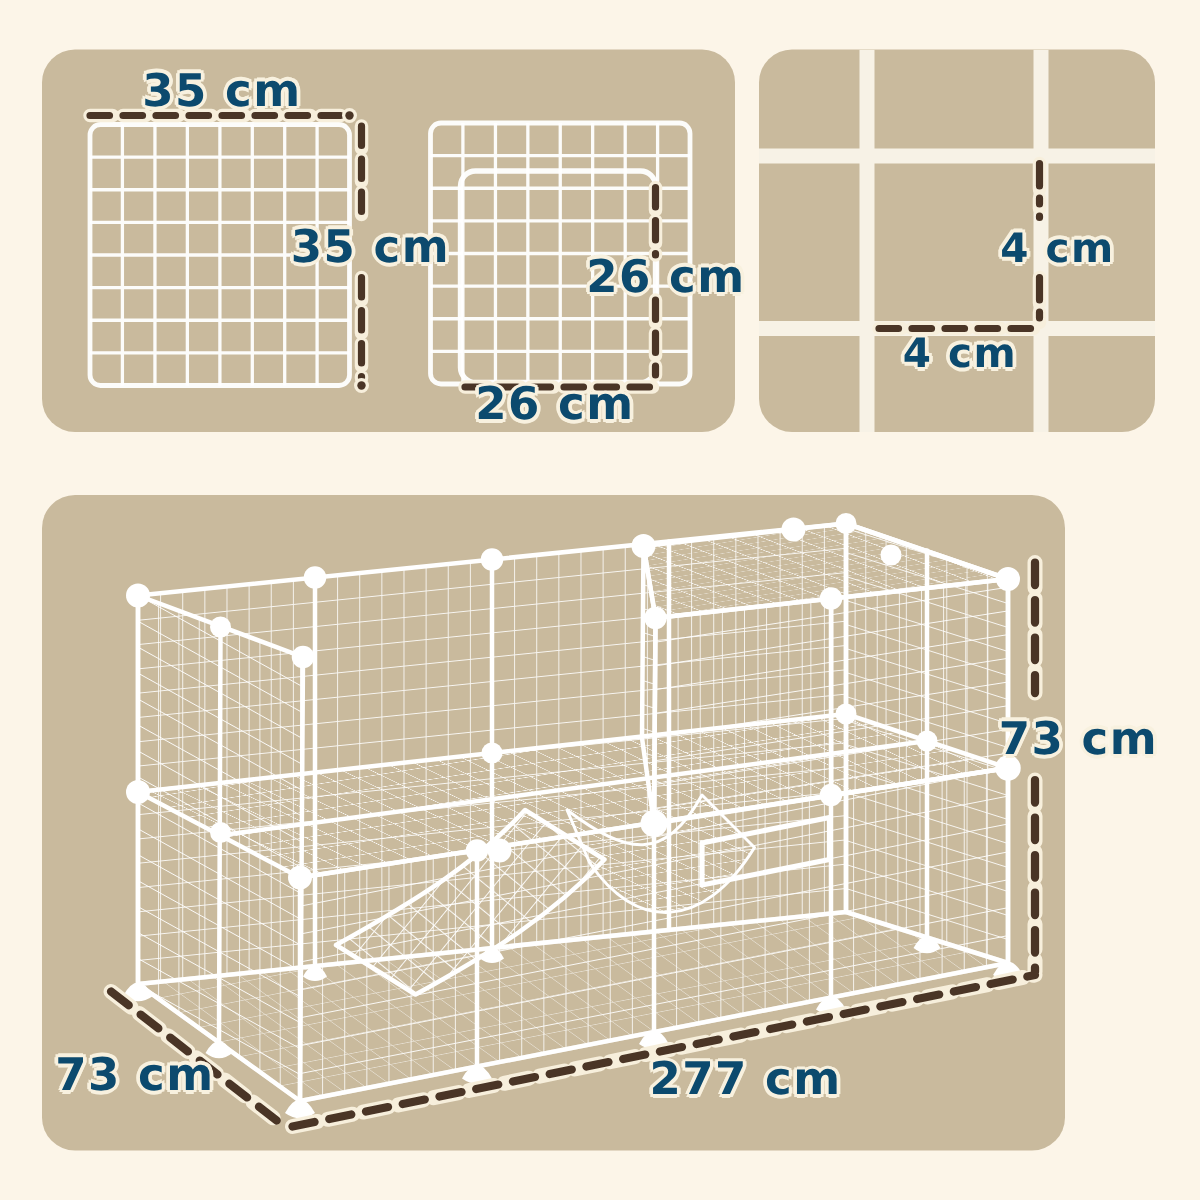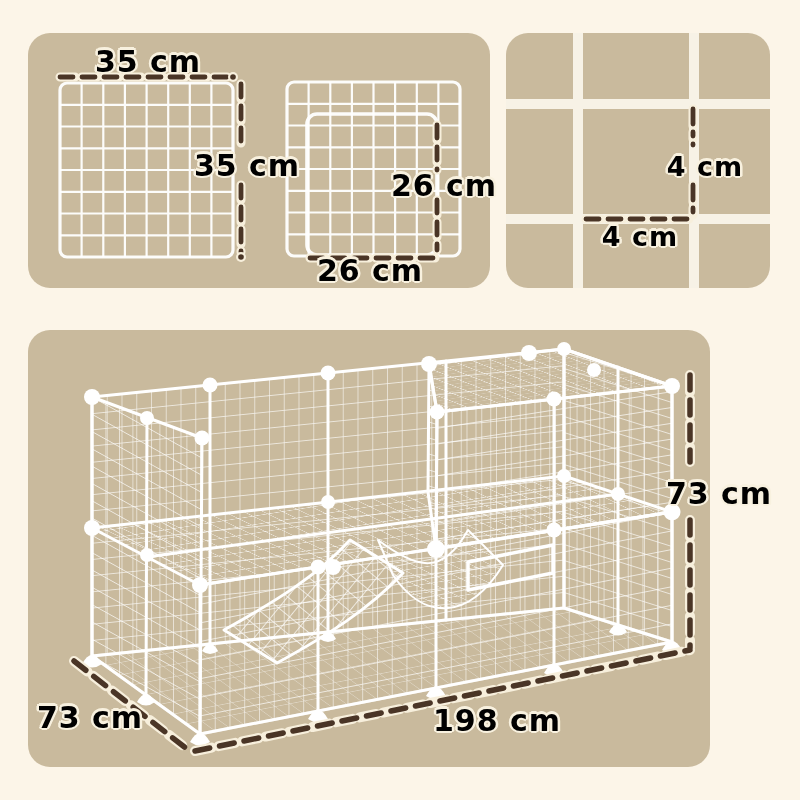--- a/index.html
+++ b/index.html
@@ -11,21 +11,21 @@
   .panel{
     position:absolute;background:#C9BA9D;border-radius:22px;
   }
   #panel-small-grids{left:28px;top:33px;width:462px;height:255px;}
   #panel-mesh-detail{left:506px;top:33px;width:264px;height:255px;overflow:hidden;}
   #panel-cage{left:28px;top:330px;width:682px;height:437px;}
   .panel svg{position:absolute;left:0;top:0;}
   .dim-label{
     position:absolute;transform:translate(-50%,-50%);
     font-weight:700;font-size:30px;letter-spacing:1px;white-space:nowrap;
-    color:#000000;
+    color:#0c4a6e;
     text-shadow:
       2.5px 0 0 #F8F1DF,-2.5px 0 0 #F8F1DF,0 2.5px 0 #F8F1DF,0 -2.5px 0 #F8F1DF,
       1.8px 1.8px 0 #F8F1DF,-1.8px 1.8px 0 #F8F1DF,1.8px -1.8px 0 #F8F1DF,-1.8px -1.8px 0 #F8F1DF;
   }
   .dim-label.small{font-size:27px;}
 </style>
 </head>
 <body>
 
 <div>
@@ -174,17 +174,17 @@
         <path transform="translate(182,316)" d="M-8,5 Q0,-10 8,5 Q0,11 -8,5 Z"></path>
         <path transform="translate(300,304)" d="M-8,5 Q0,-10 8,5 Q0,11 -8,5 Z"></path>
       </g>
 
       <g fill="none" stroke-linecap="round">
         <path stroke="#F7EFDC" stroke-width="10" stroke-dasharray="17 7" d="M662,45V132 M662,190V318 M167,421 L662,320 M46,331 L159,419"></path>
         <path stroke="#4A3526" stroke-width="5.5" stroke-dasharray="15 10" d="M662,45V132 M662,190V318 M167,421 L662,320 M46,331 L159,419"></path>
       </g>
     </svg>
     <div class="dim-label" style="left:691px;top:163px">73 cm</div>
-    <div class="dim-label" style="left:469px;top:390px">198 cm</div>
+    <div class="dim-label" style="left:469px;top:390px">277 cm</div>
     <div class="dim-label" style="left:62px;top:387px">73 cm</div>
   </section>
 
 </div>
 
 </body></html>

